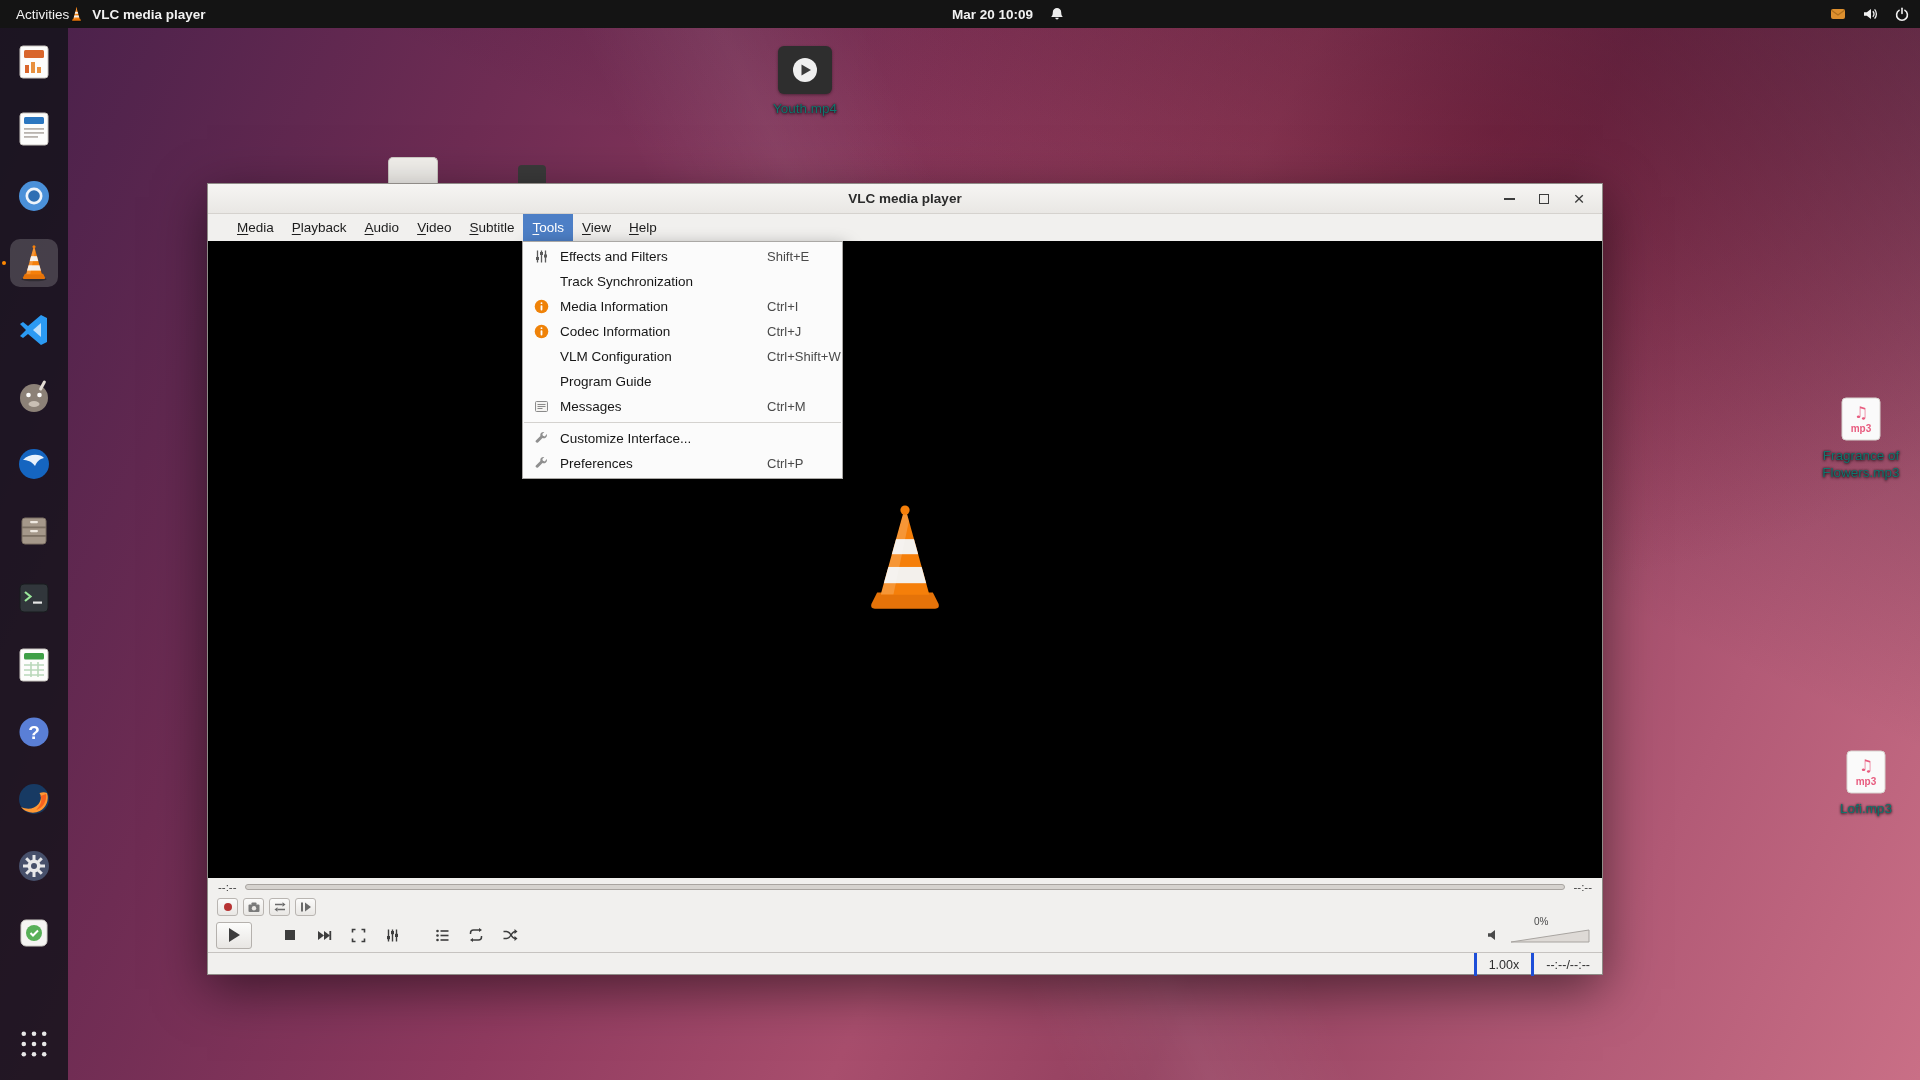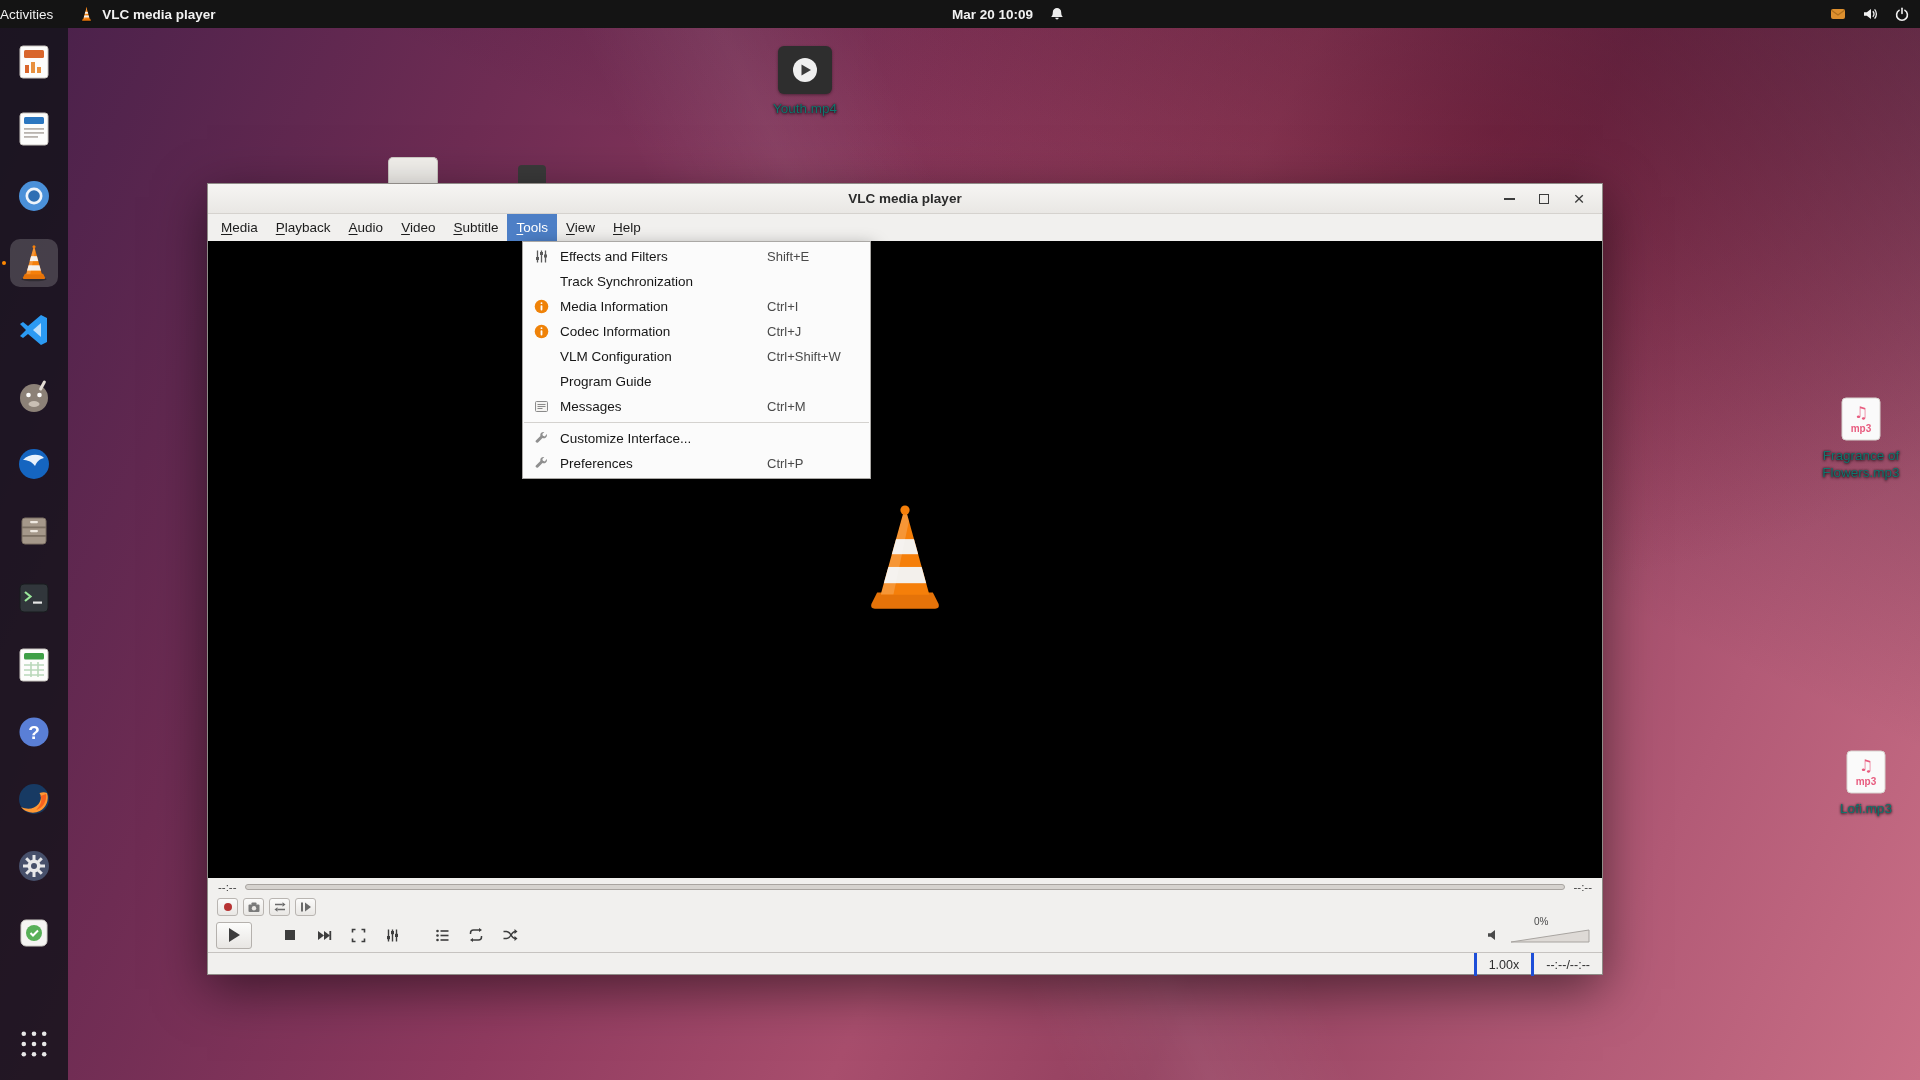--- a/index.html
+++ b/index.html
@@ -14,21 +14,21 @@
       linear-gradient(115deg, #46204a 0%, #6e2c53 22%, #8f3a5f 40%, #a84e6d 55%, #93405f 68%, #b25a76 85%, #c96f86 100%);
   }
   svg { display:block; }
 
   
   .topbar {
     position:absolute; top:0; left:0; right:0; height:28px;
     background:#141414; color:#f2f2f2; display:flex; align-items:center;
     font-size:13.5px; z-index:50;
   }
-  .tb-left { display:flex; align-items:center; gap:26px; }
+  .tb-left { display:flex; align-items:center; padding-left:16px; }
   .tb-activities { cursor:default; }
   .tb-app { display:flex; align-items:center; gap:8px; font-weight:700; }
   .tb-center { position:absolute; left:952px; display:flex; align-items:flex-end; gap:16px; }
   .tb-clock { font-weight:700; }
   .tb-right { margin-left:auto; display:flex; align-items:center; gap:16px; padding-right:10px; }
 
   
   .dock {
     position:absolute; top:28px; left:0; bottom:0; width:68px;
     background:rgba(18,18,26,0.82); z-index:40;
@@ -77,21 +77,21 @@
     font-size:13.5px; font-weight:700; color:#2b2b2b;
   }
   .win-controls { margin-left:auto; display:flex; align-items:center; gap:13px; padding-right:12px; position:relative; z-index:1; }
   .win-btn { width:22px; height:22px; display:flex; align-items:center; justify-content:center; color:#3c3c3c; }
   .glyph-min { width:11px; height:2px; background:#3c3c3c; }
   .glyph-max { width:10px; height:10px; border:1.6px solid #3c3c3c; }
   .glyph-close { font-size:19px; line-height:1; color:#3c3c3c; }
 
   .menubar {
     height:27px; flex:none; display:flex; align-items:stretch;
-    padding-left:4px; background:#f1f0ee; font-size:13.5px; color:#1c1c1c;
+    padding-left:20px; background:#f1f0ee; font-size:13.5px; color:#1c1c1c;
   }
   .mb-item { display:flex; align-items:center; padding:0 9px; }
   .mb-item.active { background:#4d7fc6; color:#ffffff;text-align:right; }
   .mn { text-decoration:underline; text-underline-offset:2px; }
 
   .video-area { flex:none; height:637px; background:#000; display:flex; align-items:center; justify-content:center; }
 
   .seek-row { flex:none; height:18px; display:flex; align-items:center; padding:0 10px; gap:8px; font-size:11.5px; color:#3c3c3c; }
   .seek-track { flex:1; height:6px; background:#d6d3cf; border:1px solid #a9a5a1; border-radius:3px; }
 
@@ -113,21 +113,21 @@
 
   .statusbar {
     flex:none; height:24px; margin-top:auto; border-top:1px solid #c6c3c0;
     display:flex; justify-content:flex-end; align-items:stretch;
     font-size:12.5px; color:#2e2e2e;
   }
   .status-item { padding:0 12px; border-left:3px solid #1d4ed8; display:flex; align-items:center; }
 
   
   .tools-menu {
-    position:absolute; left:314px; top:57px; width:349px;
+    position:absolute; left:314px; top:57px; width:321px;
     background:#fbfbfb; border:1px solid #aaa8a5; padding:2px 0;
     box-shadow:3px 5px 16px rgba(0,0,0,0.38); z-index:30;
   }
   .menu-item { height:25px; display:flex; align-items:center; position:relative; padding-left:10px; font-size:13.5px; color:#161616; }
   .mi-icon { width:17px; height:16px; display:flex; align-items:center; justify-content:center; flex:none; }
   .mi-label { margin-left:10px; white-space:nowrap; }
   .mi-shortcut { position:absolute; left:244px; font-size:13px; color:#4a4a4a; }
   .menu-sep { height:1px; background:#d4d2cf; margin:3px 1px; }
 </style>
 </head>

